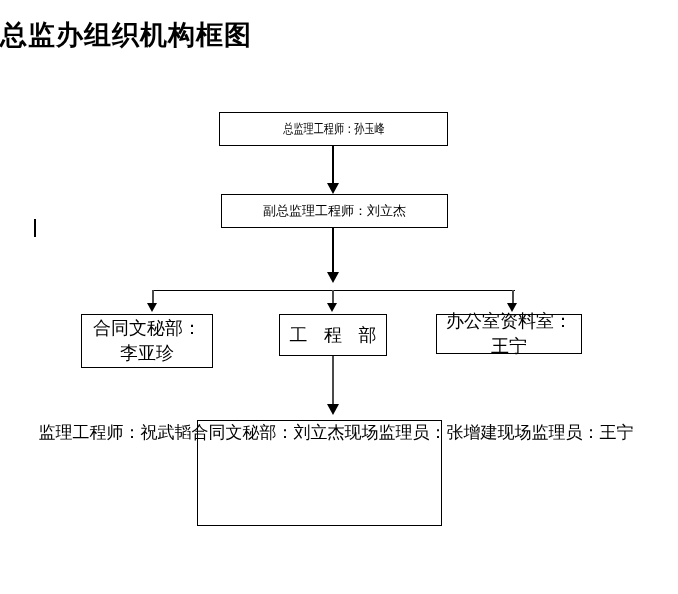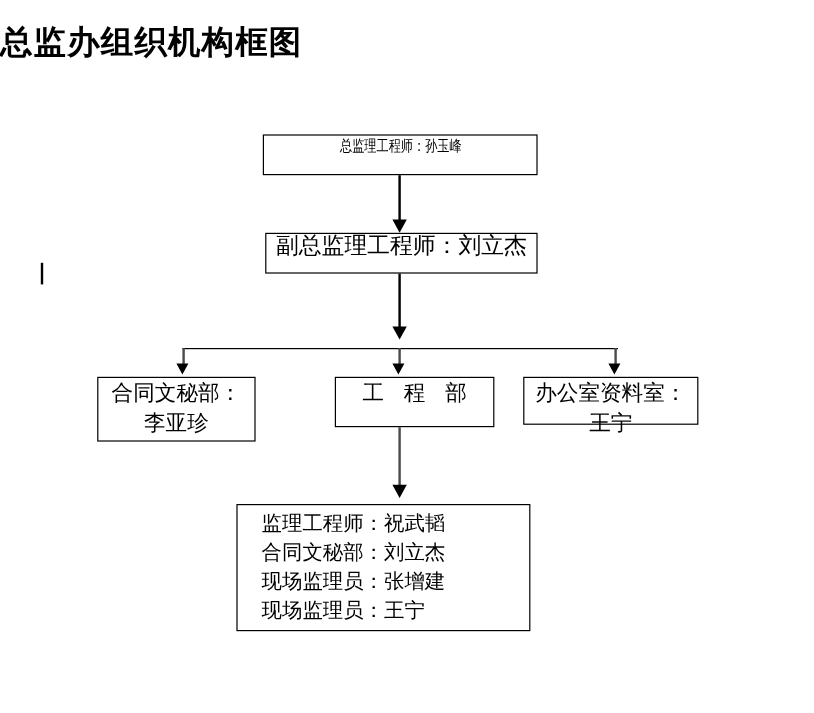--- a/index.html
+++ b/index.html
@@ -37,21 +37,21 @@
   }
 
   
   .node {
     position: absolute;
     box-sizing: border-box;
     border: 1px solid #000000;
     background: #ffffff;
     display: flex;
     flex-direction: column;
-    justify-content: flex-start;
+    justify-content: center;
     align-items: center;
     text-align: center;
   }
   .node .line {
     display: block;
     white-space: nowrap;
   }
 
   
   #node-director {
@@ -67,39 +67,39 @@
     letter-spacing: 0px;
   }
 
   #node-deputy {
     left: 221px;
     top: 194px;
     width: 227px;
     height: 34px;
   }
   #node-deputy .line {
-    font-size: 19px;
+    font-size: 13px;
     line-height: 22px;
   }
 
   #node-contract {
     left: 81px;
     top: 314px;
     width: 132px;
     height: 54px;
   }
   #node-contract .line {
     font-size: 18px;
     line-height: 25px;
   }
 
   #node-engineering {
     left: 279px;
     top: 314px;
-    width: 133px;
+    width: 108px;
     height: 42px;
   }
   #node-engineering .line {
     font-size: 18px;
     letter-spacing: 6px;
     text-indent: 6px;
     line-height: 25px;
   }
 
   #node-office {
@@ -111,24 +111,24 @@
   #node-office .line {
     font-size: 18px;
     line-height: 25px;
   }
 
   #node-staff {
     left: 197px;
     top: 420px;
     width: 245px;
     height: 106px;
-    flex-direction: column;
+    flex-direction: row;
     justify-content: center;
     align-items: flex-start;
-    padding-left: 20px;
+    padding-left: 33px;
     text-align: left;
   }
   #node-staff .line {
     font-size: 17px;
     line-height: 24px;
   }
 
   
   .vline {
     position: absolute;

